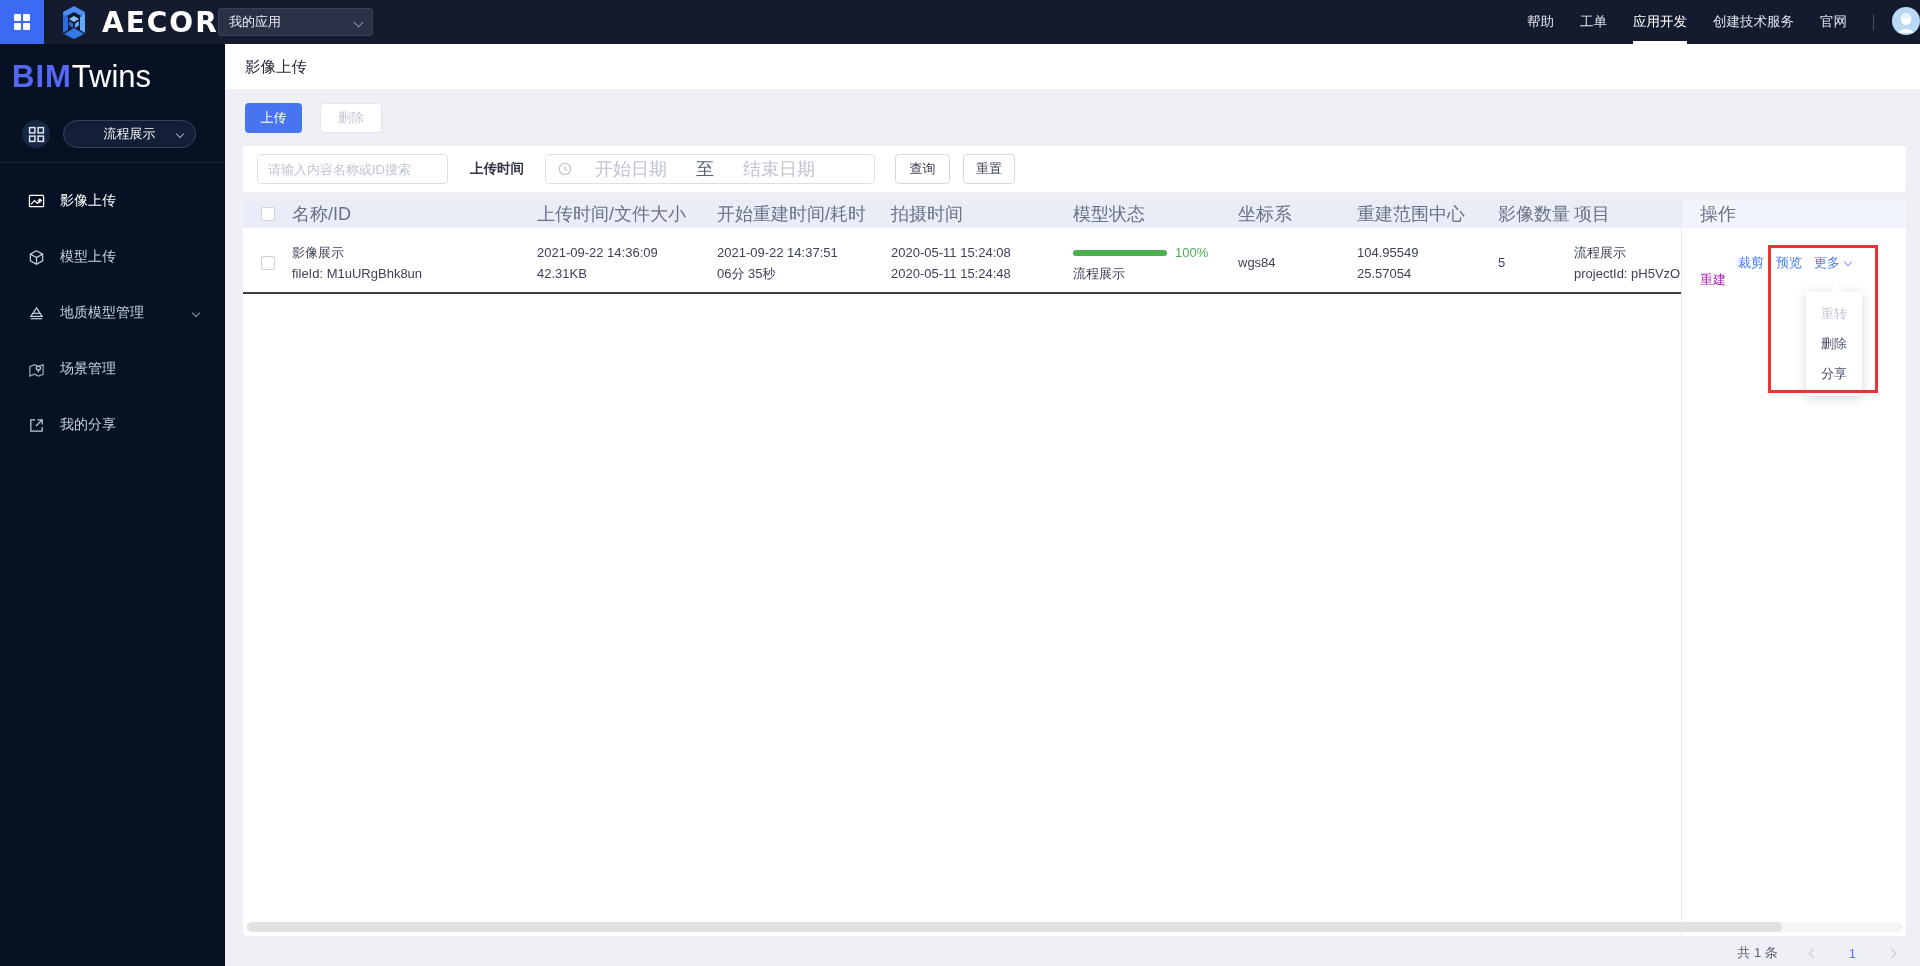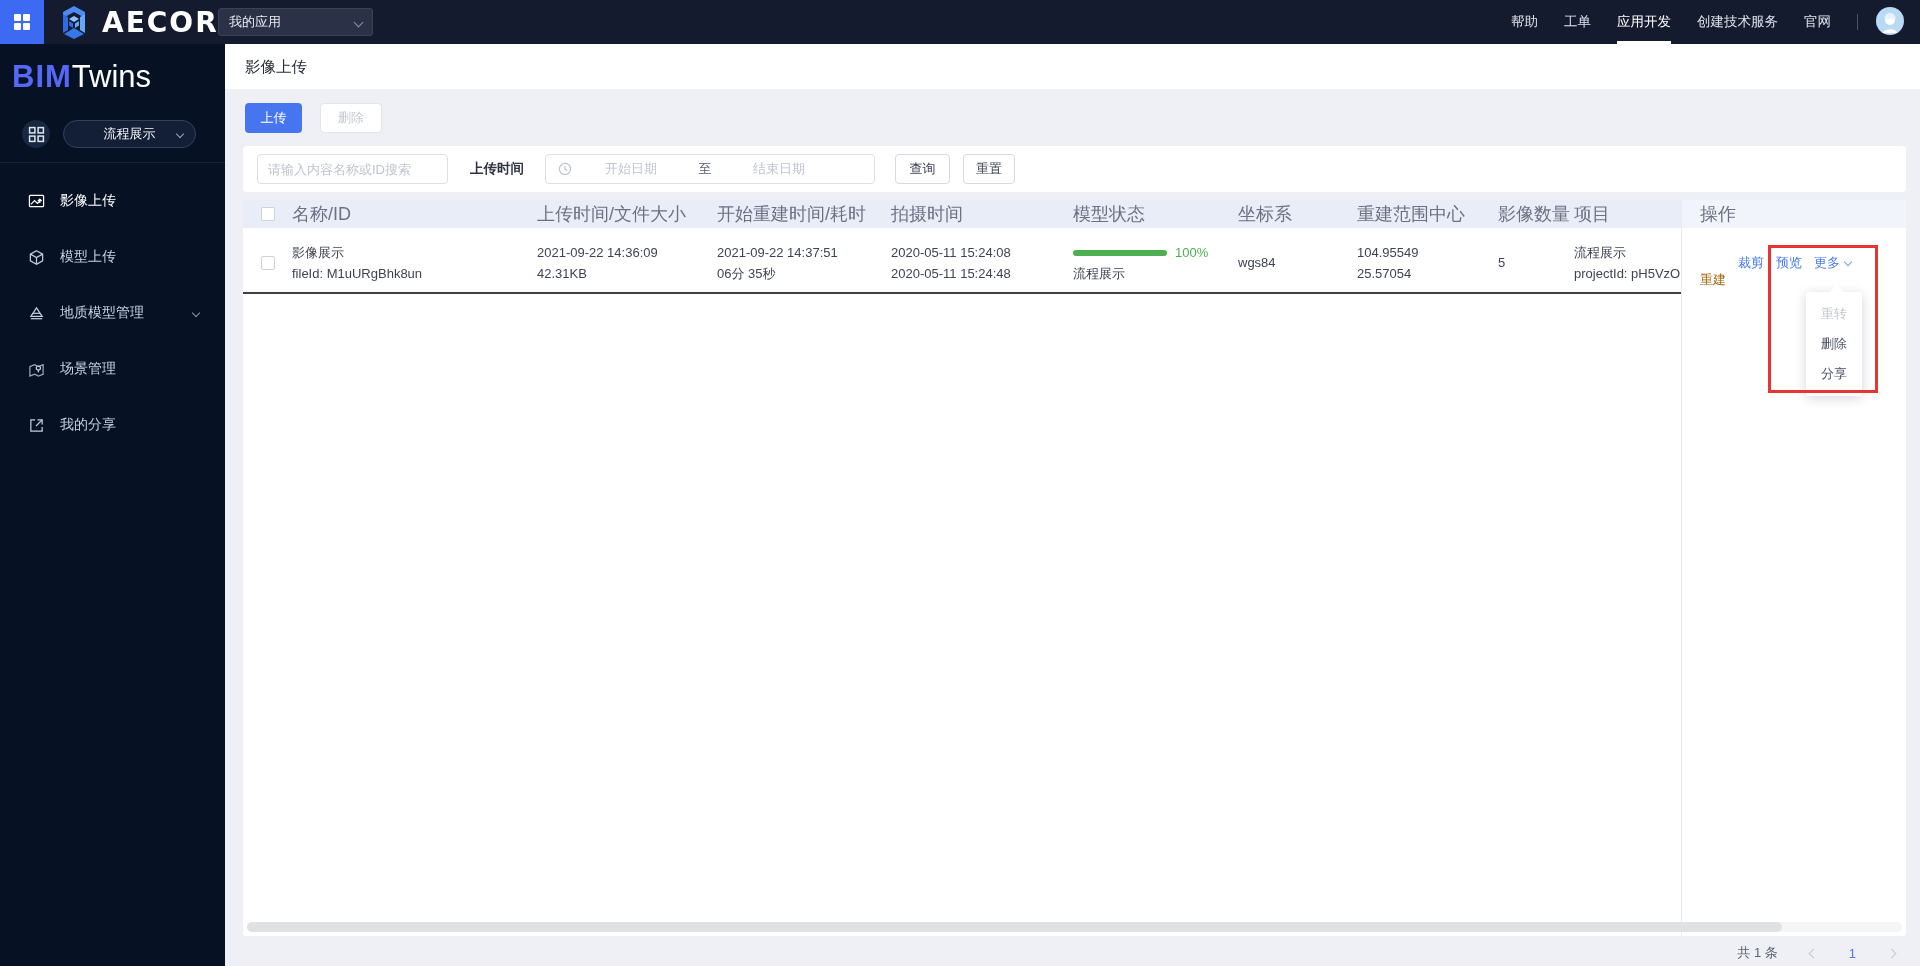--- a/index.html
+++ b/index.html
@@ -9,21 +9,21 @@
     font-family:"Liberation Sans","DejaVu Sans",sans-serif;
     background:#eef0f5; font-size:13px; color:#3e4354;
   }
   
   .topbar { position:absolute; left:0; top:0; width:1920px; height:44px; background:#141b2e; display:flex; align-items:center; z-index:30; }
   .apps-btn { width:44px; height:44px; background:#3d6af2; display:flex; align-items:center; justify-content:center; flex:0 0 auto; cursor:pointer; }
   .brand { display:flex; align-items:center; margin-left:10px; }
   .brand-text { color:#fff; font-weight:700; font-size:28px; letter-spacing:2px; margin-left:8px; font-family:"DejaVu Sans","Liberation Sans",sans-serif; }
   .app-select { position:absolute; left:218px; top:8px; width:155px; height:28px; background:#2b3247; border:1px solid #3a4257; border-radius:3px; color:#e9ecf3; display:flex; align-items:center; padding:0 10px; font-size:13px; cursor:pointer; }
   .app-select .chev { margin-left:auto; border-color:#8a93a8; }
-  .top-right { margin-left:auto; display:flex; align-items:center; height:44px; padding-right:16px; }
+  .top-right { margin-left:auto; display:flex; align-items:center; height:44px; }
   .top-link { height:44px; display:flex; align-items:center; color:#dfe3ec; font-size:13.5px; margin-left:26px; cursor:pointer; }
   .top-link.active { color:#fff; box-shadow:inset 0 -3px 0 #ffffff; }
   .top-sep { width:1px; height:16px; background:#4a5268; margin:0 18px 0 26px; }
   
   .chev { display:inline-block; width:7px; height:7px; border-right:1.5px solid #9aa6bd; border-bottom:1.5px solid #9aa6bd; transform:rotate(45deg); }
   .chev-left { transform:rotate(135deg); }
   .chev-right { transform:rotate(-45deg); }
   
   .sidebar { position:absolute; left:0; top:44px; width:225px; height:922px; background:#061223; z-index:20; }
   .side-logo { padding:16px 0 0 12px; font-size:31px; line-height:34px; white-space:nowrap; }
@@ -45,41 +45,41 @@
   .titlebar { position:absolute; left:0; top:0; width:1695px; height:46px; background:#ffffff; border-bottom:1px solid #f0f1f4; }
   .page-title { margin-left:20px; line-height:46px; font-size:15.5px; font-weight:500; color:#272b38; }
   .btn { border:none; border-radius:4px; font-size:13px; cursor:pointer; font-family:inherit; }
   .btn-upload { position:absolute; left:20px; top:59px; width:57px; height:30px; background:#4775f0; color:#fff; }
   .btn-delete { position:absolute; left:95px; top:59px; width:62px; height:30px; background:#fff; color:#c6cad3; border:1px solid #e3e5ea; }
   
   .filter-card { position:absolute; left:18px; top:102px; width:1663px; height:46px; background:#fff; border-radius:4px; }
   .search-input { position:absolute; left:14px; top:8px; width:191px; height:30px; border:1px solid #dcdfe6; border-radius:4px; padding:0 10px; font-size:13px; color:#333; font-family:inherit; outline:none; }
   .search-input::placeholder { color:#bfc4cf; }
   .filter-label { position:absolute; left:227px; top:0; line-height:46px; font-size:13.5px; font-weight:700; color:#2f3442; }
-  .date-range { position:absolute; left:302px; top:8px; width:330px; height:30px; border:1px solid #dcdfe6; border-radius:4px; display:flex; align-items:center; color:#bfc4cf; font-size:13px; cursor:pointer; }
+  .date-range { position:absolute; left:302px; top:8px; width:330px; height:30px; border:1px solid #dcdfe6; border-radius:4px; display:flex; align-items:center; color:#bfc4cf; font-size:18px; cursor:pointer; }
   .date-range .clock { margin-left:12px; }
   .date-ph { width:118px; text-align:center; }
   .date-sep { color:#5a5f6e; width:30px; text-align:center; }
   .btn-query { position:absolute; left:652px; top:8px; width:55px; height:30px; background:#fff; border:1px solid #d5d9e0; border-radius:4px; color:#3d4250; }
   .btn-reset { position:absolute; left:720px; top:8px; width:52px; height:30px; background:#fff; border:1px solid #d5d9e0; border-radius:4px; color:#3d4250; }
   
   .table-card { position:absolute; left:18px; top:156px; width:1663px; height:736px; background:#fff; border-radius:3px; }
   .thead { position:absolute; left:0; top:0; width:1663px; height:28px; background:#e9edf7; color:#6b7184; font-size:18px; }
   .thead .hc { position:absolute; top:0; line-height:28px; white-space:nowrap; }
   .hc-fixed { position:absolute; left:1438px; top:0; width:225px; height:28px; background:#f1f4fa; }
   .hc-fixed span { margin-left:19px; line-height:28px; color:#6b7184; }
   .cb { position:absolute; width:14px; height:14px; border:1px solid #ccd1dc; border-radius:2px; background:#fff; cursor:pointer; }
   .trow { position:absolute; left:0; top:28px; width:1663px; height:66px; background:#fff; border-bottom:2px solid #404040; font-size:13px; color:#3e4354; }
   .tc { position:absolute; top:0; height:70px; display:flex; flex-direction:column; justify-content:center; gap:7px; white-space:nowrap; overflow:hidden; line-height:14px; }
   .prog-line { display:flex; align-items:center; }
   .prog-bar { width:94px; height:6px; border-radius:3px; background:#4caf50; }
   .prog-pct { color:#4caf50; margin-left:8px; }
   .tc-actions { position:absolute; left:1438px; top:0; width:225px; height:70px; background:#fff; display:flex; align-items:center; padding-left:19px; gap:12px; }
   .link { color:#4a7cf0; cursor:pointer; white-space:nowrap; }
-  .link.disabled { color:#a16207; cursor:default;margin-top:34px; }
+  .link.disabled { color:#a21caf; cursor:default;margin-top:34px; }
   .more-wrap { display:flex; align-items:center; gap:5px; cursor:pointer; }
   .more-wrap .chev { width:6px; height:6px; border-color:#7d9af2; margin-top:-3px; }
   .v-divider { position:absolute; left:1438px; top:0; width:1px; height:736px; background:#e8ebf2; }
   .hscroll { position:absolute; left:4px; top:722px; width:1655px; height:10px; background:#f5f5f6; border-radius:5px; }
   .hthumb { position:absolute; left:0; top:0; width:1535px; height:10px; background:#e0e1e3; border-radius:5px; cursor:pointer; }
   
   .more-popup { position:absolute; left:1581px; top:248px; width:56px; background:#fff; border-radius:3px; box-shadow:0 2px 12px rgba(20,30,60,.18); padding:7px 0; z-index:8; }
   .more-popup::before { content:""; position:absolute; top:-5px; left:26px; width:10px; height:10px; background:#fff; transform:rotate(45deg); }
   .popup-item { height:30px; line-height:30px; text-align:center; font-size:13px; color:#4d5366; cursor:pointer; }
   .popup-item.disabled { color:#c2c6cf; cursor:default; }

